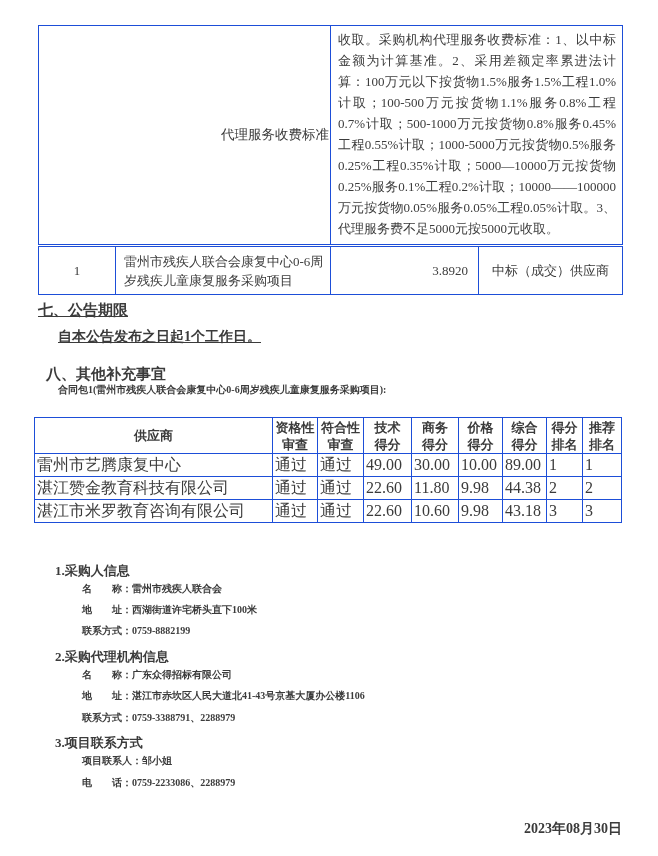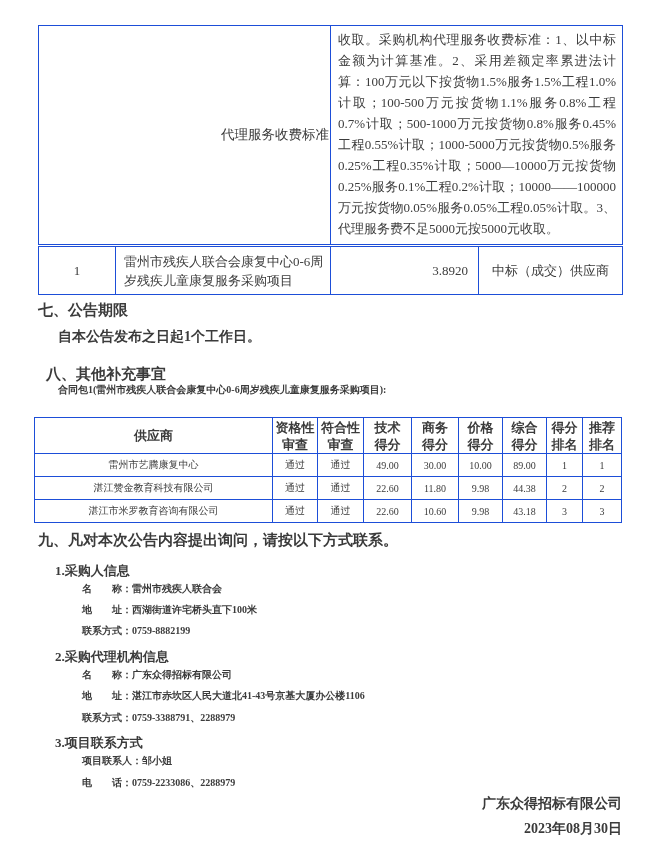--- a/index.html
+++ b/index.html
@@ -37,21 +37,21 @@
   .h-sec{position:absolute;left:38px;font-size:15px;font-weight:bold;white-space:nowrap;}
   .body-line{position:absolute;left:58px;font-size:10px;font-weight:600;white-space:nowrap;}
 
   
   .score-table{position:absolute;left:34px;top:417px;width:587px;}
   .score-table th{
     font-size:13px;font-weight:600;text-align:center;vertical-align:middle;
     white-space:pre-line;line-height:17px;height:35px;padding:0 2px;
   }
   .score-table td{
-    font-size:10px;text-align:center;vertical-align:middle;height:22px;padding:0 2px;
+    font-size:16px;text-align:left;vertical-align:middle;height:22px;padding:0 2px;
   }
 
   
   .c-head{position:absolute;left:55px;font-size:13px;font-weight:600;white-space:nowrap;}
   .c-line{position:absolute;left:82px;font-size:10px;font-weight:600;white-space:nowrap;}
 
   
   .f-line{position:absolute;right:36px;font-size:14px;font-weight:600;text-align:right;white-space:nowrap;}
 </style>
 </head>
@@ -82,22 +82,22 @@
     <tbody>
         <tr>
       <td class="award-no">1</td>
       <td class="award-project">雷州市残疾人联合会康复中心0-6周岁残疾儿童康复服务采购项目</td>
       <td class="award-amount">3.8920</td>
       <td class="award-role">中标（成交）供应商</td>
     </tr>
   </tbody>
     </table>
 
-  <div class="h-sec" style="top:301px;">七、公告期限</div>
-  <div class="body-line" style="top:328px;font-size:14px;">自本公告发布之日起1个工作日。</div>
+  <div class="h-sec" style="top:301px;text-decoration:underline;">七、公告期限</div>
+  <div class="body-line" style="top:328px;font-size:14px;text-decoration:underline;">自本公告发布之日起1个工作日。</div>
 
   <div class="h-sec" style="top:365px;margin-left:8px;">八、其他补充事宜</div>
   <div class="body-line" style="top:383px;">合同包1(雷州市残疾人联合会康复中心0-6周岁残疾儿童康复服务采购项目):</div>
 
   <table class="score-table">
     <colgroup>
       <col style="width:238px">
         <col style="width:45px">
         <col style="width:46px">
       <col style="width:48px">
@@ -158,32 +158,30 @@
           <td>22.60</td>
           <td>10.60</td>
           <td>9.98</td>
           <td>43.18</td>
           <td>3</td>
           <td>3</td>
         </tr>
       </tbody>
   </table>
 
-  <div class="h-sec" style="top:531px;">九、凡对本次公告内容提出询问，请按以下方式联系。</div>
 
   <div class="c-head" style="top:562px;">1.采购人信息</div>
   <div class="c-line" style="top:582px;">名　　称：雷州市残疾人联合会</div>
   <div class="c-line" style="top:603px;">地　　址：西湖街道许宅桥头直下100米</div>
   <div class="c-line" style="top:624px;">联系方式：0759-8882199</div>
 
   <div class="c-head" style="top:648px;">2.采购代理机构信息</div>
   <div class="c-line" style="top:668px;">名　　称：广东众得招标有限公司</div>
   <div class="c-line" style="top:689px;">地　　址：湛江市赤坎区人民大道北41-43号京基大厦办公楼1106</div>
   <div class="c-line" style="top:711px;">联系方式：0759-3388791、2288979</div>
 
   <div class="c-head" style="top:734px;">3.项目联系方式</div>
   <div class="c-line" style="top:754px;">项目联系人：邹小姐</div>
   <div class="c-line" style="top:776px;">电　　话：0759-2233086、2288979</div>
 
-  <div class="f-line" style="top:795px;">广东众得招标有限公司</div>
   <div class="f-line" style="top:820px;">2023年08月30日</div>
 
 </div>
 
 </body></html>

